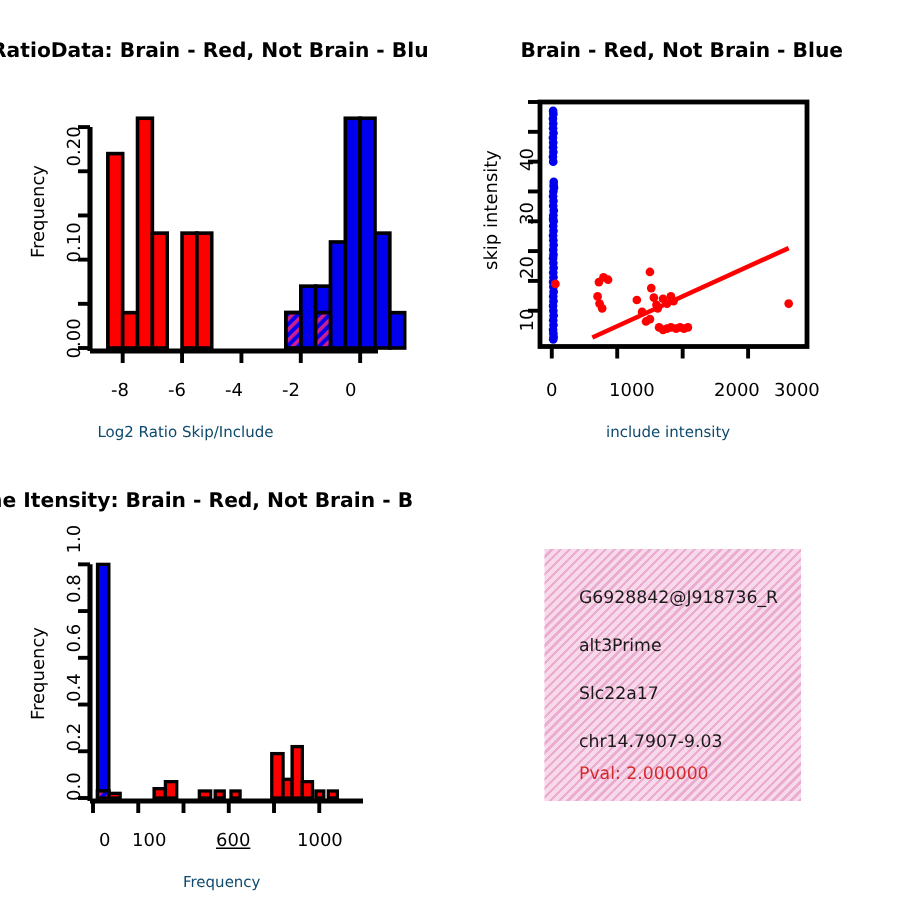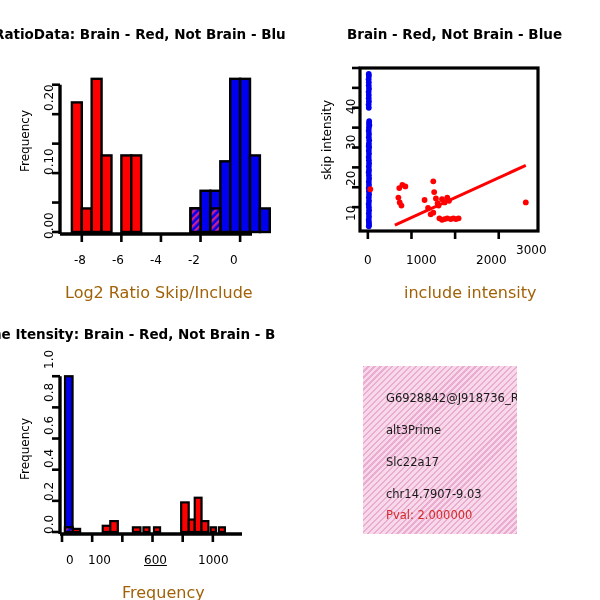--- a/index.html
+++ b/index.html
@@ -14,22 +14,22 @@
   .ttl{
     position:absolute;
     font-weight:bold;
     font-size:13.5px;
     color:#000;
     white-space:nowrap;
     letter-spacing:0px;
   }
   .axlab{
     position:absolute;
-    font-size:16px;
-    color:#a16207;
+    font-size:10px;
+    color:#0c4a6e;
     white-space:nowrap;
   }
   .ticklab{
     position:absolute;
     font-size:12px;
     color:#000;
     white-space:nowrap;
   }
   .vlab{
     position:absolute;
@@ -46,21 +46,21 @@
     white-space:nowrap;
     transform-origin:0 0;
     transform:rotate(-90deg);
   }
   svg{display:block;position:absolute;left:0;top:0;overflow:visible;}
 
   
   #annot-box{
     position:absolute;
     left:363px;top:366px;
-    width:154px;height:168px;
+    width:171px;height:168px;
     background-color:#f7d9ea;
     background-image:
       repeating-linear-gradient(-45deg,
         rgba(233,170,207,0.95) 0px,
         rgba(233,170,207,0.95) 1.6px,
         rgba(255,255,255,0) 1.6px,
         rgba(255,255,255,0) 4.2px);
     overflow:hidden;
   }
   #annot-box .aline{
@@ -140,21 +140,21 @@
   <div class="vlab" style="left:320px;top:180px;">skip intensity</div>
 
   <div class="vticklab" style="left:344px;top:221px;">10</div>
   <div class="vticklab" style="left:344px;top:186px;">20</div>
   <div class="vticklab" style="left:344px;top:150px;">30</div>
   <div class="vticklab" style="left:344px;top:114px;">40</div>
 
   <div class="ticklab" style="left:364px;top:253px;">0</div>
   <div class="ticklab" style="left:406px;top:253px;">1000</div>
   <div class="ticklab" style="left:476px;top:253px;">2000</div>
-  <div class="ticklab" style="left:516px;top:243px;">3000</div>
+  <div class="ticklab" style="left:516px;top:253px;">3000</div>
 
   <div class="axlab" style="left:404px;top:283px;">include intensity</div>
 
   <svg id="svg-tr" width="600" height="600">
       <rect x="360" y="68" width="178" height="163" fill="none" stroke="#000" stroke-width="3.2"></rect>
       <defs>
         <clipPath id="clipTR">
           <rect x="360" y="68" width="178" height="163"></rect>
         </clipPath>
       </defs>

